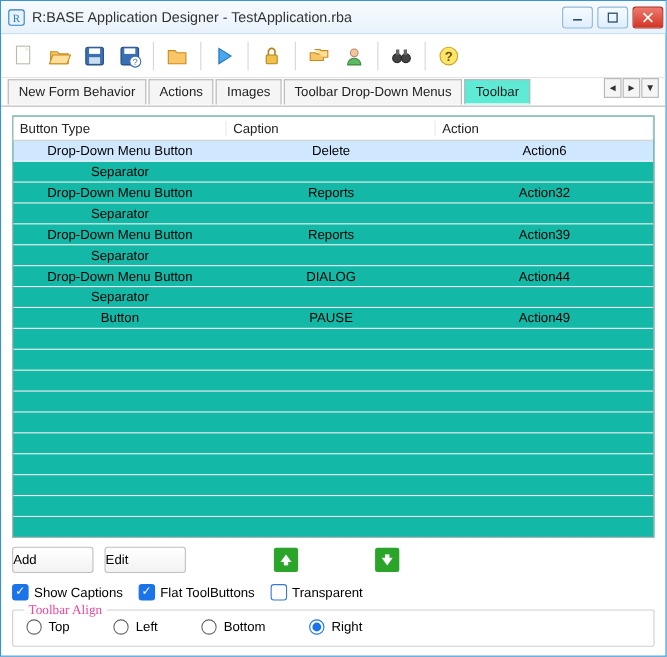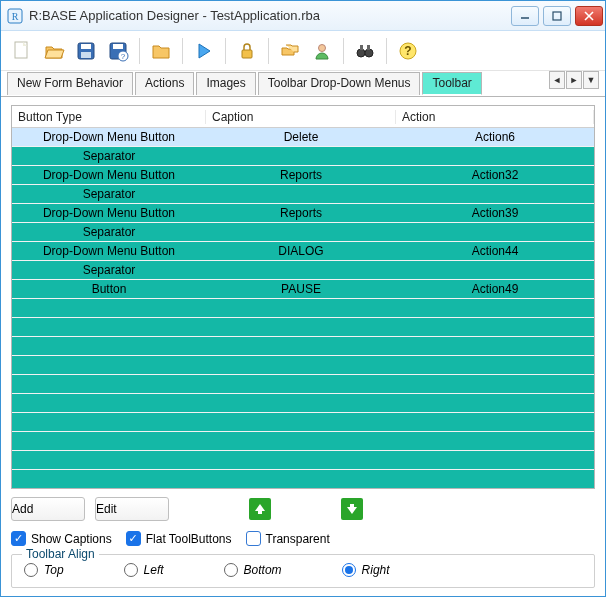--- a/index.html
+++ b/index.html
@@ -213,23 +213,24 @@
     margin-top: 8px;
     padding: 8px 12px 10px;
     position: relative;
   }
   .legend {
     position: absolute;
     top: -8px; left: 10px;
     background: #fff;
     padding: 0 4px;
     font-size: 12px;
-    color: #0c4a6e;
-  }
-  .radio-row { display: flex; gap: 60px; font-style: italic; }
+    color: #ec4899;
+    font-family: Liberation Serif, serif;
+  }
+  .radio-row { display: flex; gap: 40px; }
   .radio {
     display: flex; align-items: center; gap: 6px;
     font-size: 12px;
   }
   .radio-dot {
     width: 14px; height: 14px;
     border: 1px solid #666;
     border-radius: 50%;
     display: flex; align-items: center; justify-content: center;
   }

